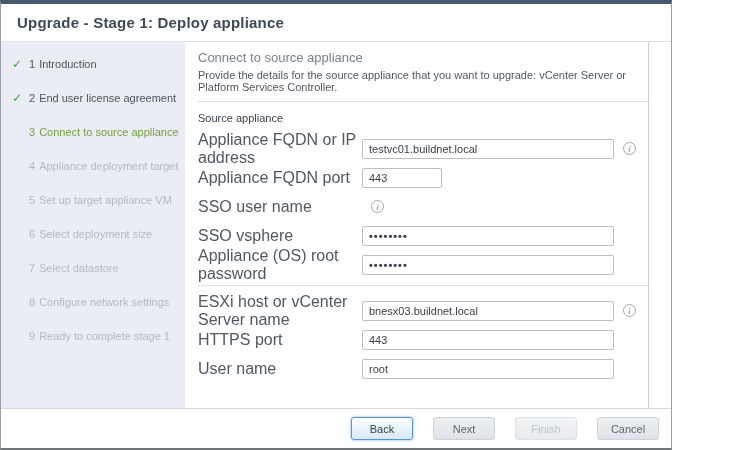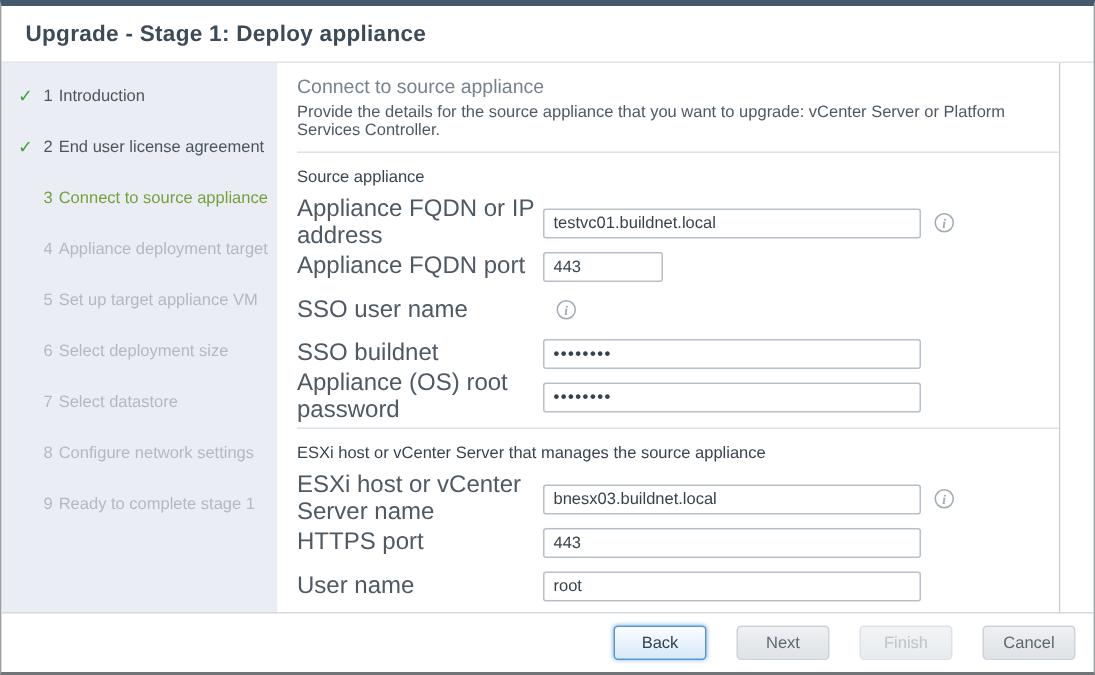--- a/index.html
+++ b/index.html
@@ -1,20 +1,20 @@
 <!DOCTYPE html>
 <html><head>
 <meta charset="utf-8">
 <style>
   * { box-sizing: border-box; margin: 0; padding: 0; }
   html, body { width: 730px; height: 450px; background: #ffffff; }
   body { font-family: "Liberation Sans", "DejaVu Sans", sans-serif; }
 
   .window {
-    width: 730px; height: 450px;
+    width: 672px; height: 450px;
     border-top: 4px solid #46586c;
     border-left: 1px solid #9aa0a5;
     border-right: 1px solid #9aa0a5;
     border-bottom: 2px solid #717578;
     background: #ffffff;
     display: flex; flex-direction: column;
     overflow: hidden;
   }
 
   
@@ -196,32 +196,31 @@
       </div>
       <div class="form-row">
         <span class="flabel">Appliance FQDN port</span>
         <input class="tinput short" type="text" value="443" style="">
       </div>
       <div class="form-row">
         <span class="flabel">SSO user name</span>
         <span class="info-circle">i</span>
       </div>
       <div class="form-row">
-        <span class="flabel">SSO buildnet</span>
+        <span class="flabel">SSO vsphere</span>
         <input class="tinput wide dots" type="text" value="••••••••" style="">
       </div>
       <div class="form-row">
         <span class="flabel">Appliance (OS) root password</span>
         <input class="tinput wide dots" type="text" value="••••••••" style="">
       </div>
 
       <div class="section-gap"></div>
       <hr class="hr">
 
-      <div class="section-title">ESXi host or vCenter Server that manages the source appliance</div>
 
       <div class="form-row">
         <span class="flabel">ESXi host or vCenter Server name</span>
         <input class="tinput wide" type="text" value="bnesx03.buildnet.local" style="">
         <span class="info-circle">i</span>
       </div>
       <div class="form-row">
         <span class="flabel">HTTPS port</span>
         <input class="tinput wide" type="text" value="443" style="">
       </div>

